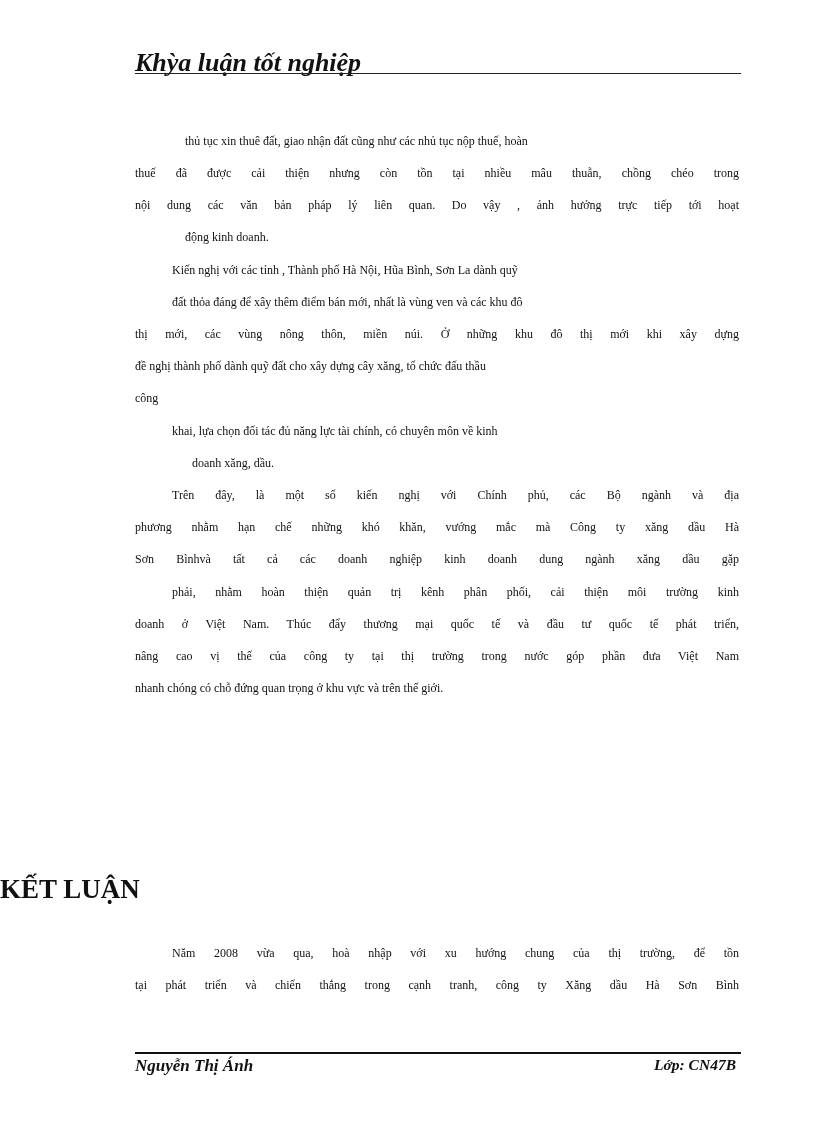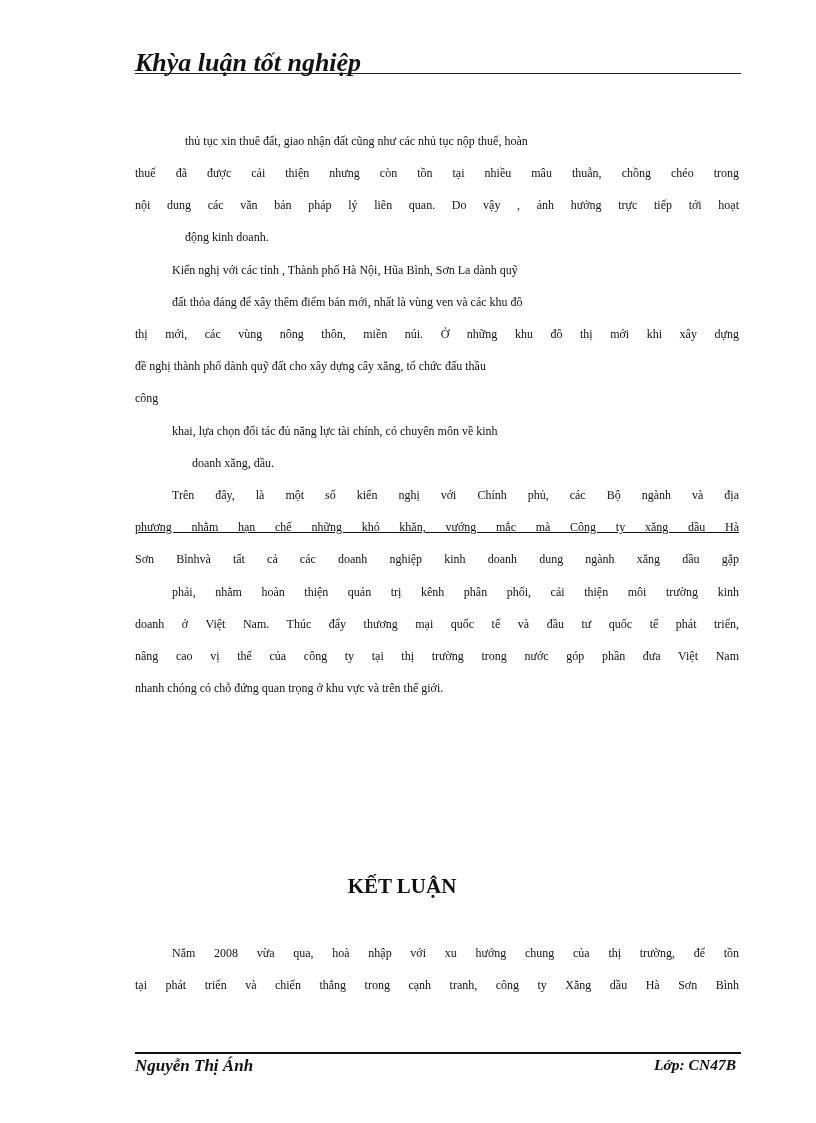--- a/index.html
+++ b/index.html
@@ -4,22 +4,22 @@
 <style>
   html, body { margin: 0; padding: 0; background: #ffffff; }
   body { width: 816px; height: 1123px; position: relative; overflow: hidden;
          font-family: "Liberation Serif", "DejaVu Serif", serif; color: #111; }
   .header-title { position: absolute; left: 135px; top: 48px; font-size: 26px;
                   font-weight: bold; font-style: italic; }
   .header-rule { position: absolute; left: 135px; top: 73px; width: 606px; height: 0;
                  border-top: 1.5px solid #222; }
   .line { position: absolute; font-size: 12px; white-space: nowrap; }
   .just { left: 135px; width: 604px; text-align: justify; text-align-last: justify; }
-  .heading { position: absolute; left: 0; width: 804px; top: 874px; text-align: center;
-             font-size: 21px; font-weight: bold; }
+  .heading { position: absolute; left: 0; width: 804px; top: 874px; text-align: left;
+             font-size: 27px; font-weight: bold; }
   .footer-rule { position: absolute; left: 135px; top: 1052px; width: 606px; height: 0;
                  border-top: 2px solid #111; }
   .footer-left { position: absolute; left: 135px; top: 1056px; font-size: 17px;
                  font-style: italic; font-weight: bold; }
   .footer-right { position: absolute; right: 80px; top: 1056px; font-size: 15.5px;
                   font-style: italic; font-weight: bold; }
 </style>
 </head>
 <body>
 
@@ -32,21 +32,21 @@
   <div class="line just" style="top:198px;">nội dung các văn bản pháp lý liên quan. Do vậy , ảnh hưởng trực tiếp tới hoạt</div>
   <div class="line" style="left:185px; top:230px;">động kinh doanh.</div>
   <div class="line" style="left:172px; top:263px;">Kiến nghị với các tỉnh , Thành phố Hà Nội, Hũa Bình, Sơn La dành quỹ</div>
   <div class="line" style="left:172px; top:295px;text-align:center;">đất thỏa đáng để xây thêm điểm bán mới, nhất là vùng ven và các khu đô</div>
   <div class="line just" style="top:327px;">thị mới, các vùng nông thôn, miền núi. Ở những khu đô thị mới khi xây dựng</div>
   <div class="line" style="left:135px; top:359px;">đề nghị thành phố dành quỹ đất cho xây dựng cây xăng, tổ chức đấu thầu</div>
   <div class="line" style="left:135px; top:391px;">công</div>
   <div class="line" style="left:172px; top:424px;">khai, lựa chọn đối tác đủ năng lực tài chính, có chuyên môn về kinh</div>
   <div class="line" style="left:172px; top:456px;margin-left:20px;">doanh xăng, dầu.</div>
   <div class="line" style="left:172px; top:488px; width:567px; text-align:justify; text-align-last:justify;">Trên đây, là một số kiến nghị với Chính phủ, các Bộ ngành và địa</div>
-  <div class="line just" style="top:520px;text-decoration:underline;">phương nhằm hạn chế những khó khăn, vướng mắc mà Công ty xăng dầu Hà</div>
+  <div class="line just" style="top:520px;">phương nhằm hạn chế những khó khăn, vướng mắc mà Công ty xăng dầu Hà</div>
   <div class="line just" style="top:552px;">Sơn Bìnhvà tất cả các doanh nghiệp kinh doanh dung ngành xăng dầu gặp</div>
   <div class="line" style="left:172px; top:585px; width:567px; text-align:justify; text-align-last:justify;">phải, nhằm hoàn thiện quản trị kênh phân phối, cải thiện môi trường kinh</div>
   <div class="line just" style="top:617px;">doanh ở Việt Nam. Thúc đẩy thương mại quốc tế và đầu tư quốc tế phát triển,</div>
   <div class="line just" style="top:649px;">nâng cao vị thế của công ty tại thị trường trong nước góp phần đưa Việt Nam</div>
   <div class="line" style="left:135px; top:681px;">nhanh chóng có chỗ đứng quan trọng ở khu vực và trên thế giới.</div>
 </div>
 
 <div class="heading">KẾT LUẬN</div>
 
 <div>

